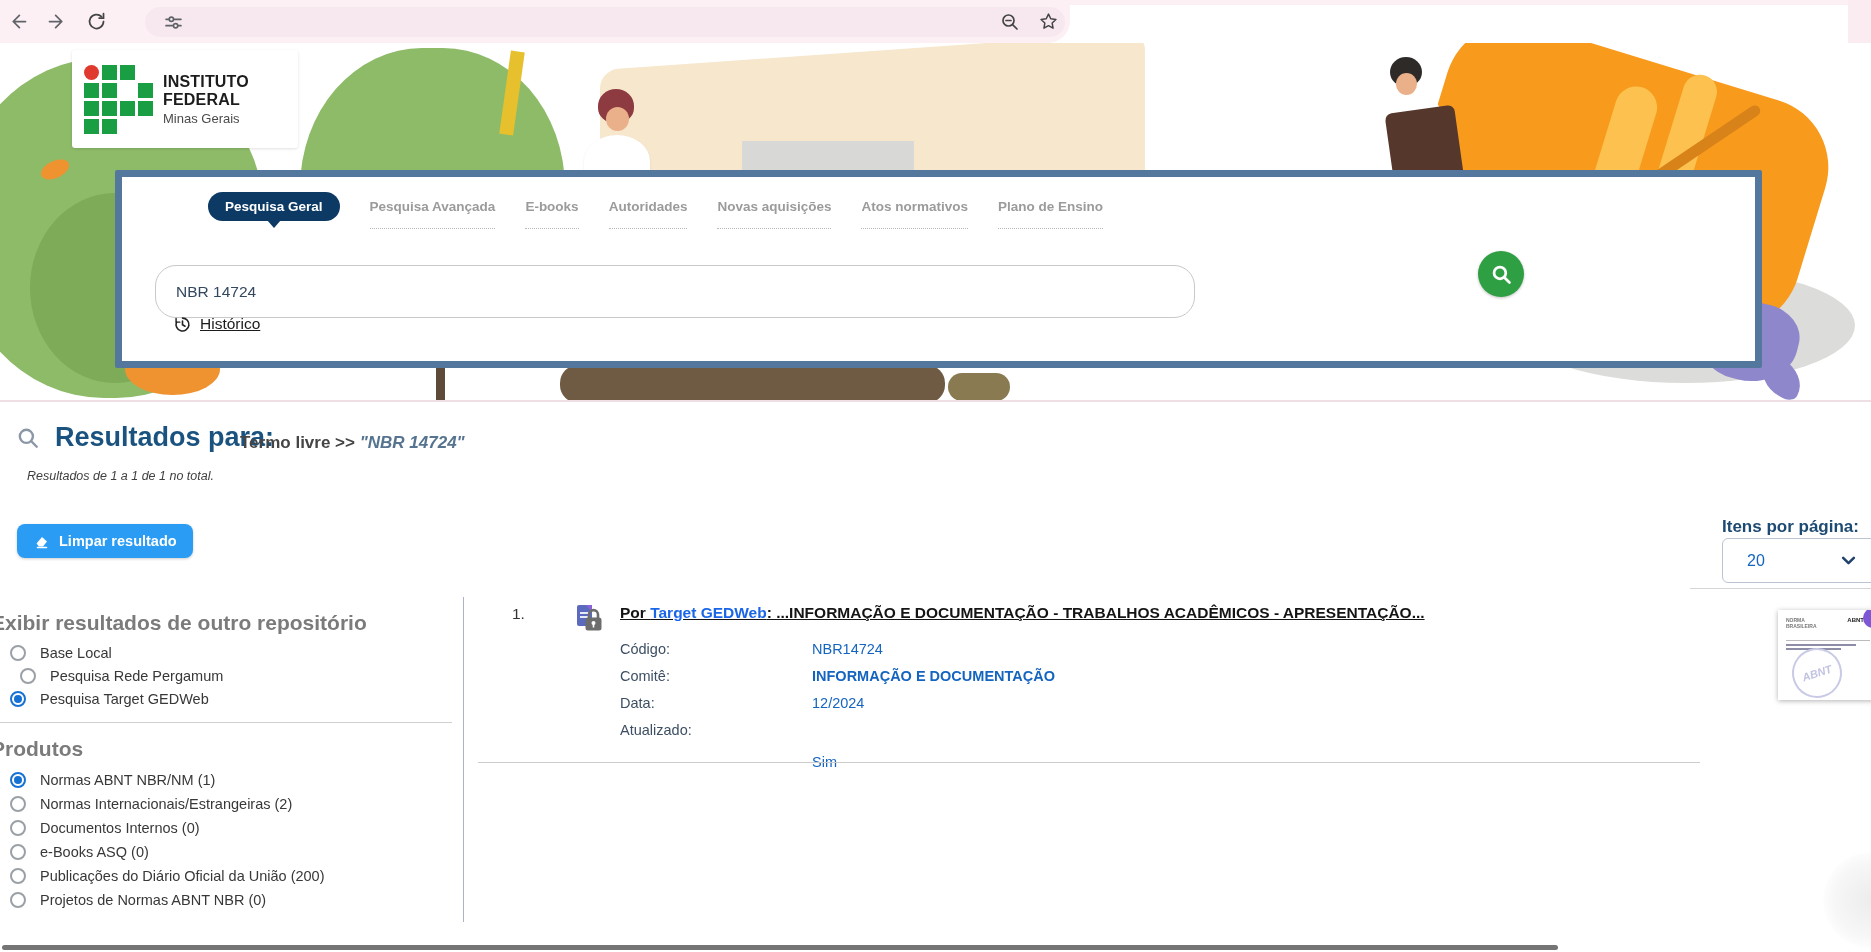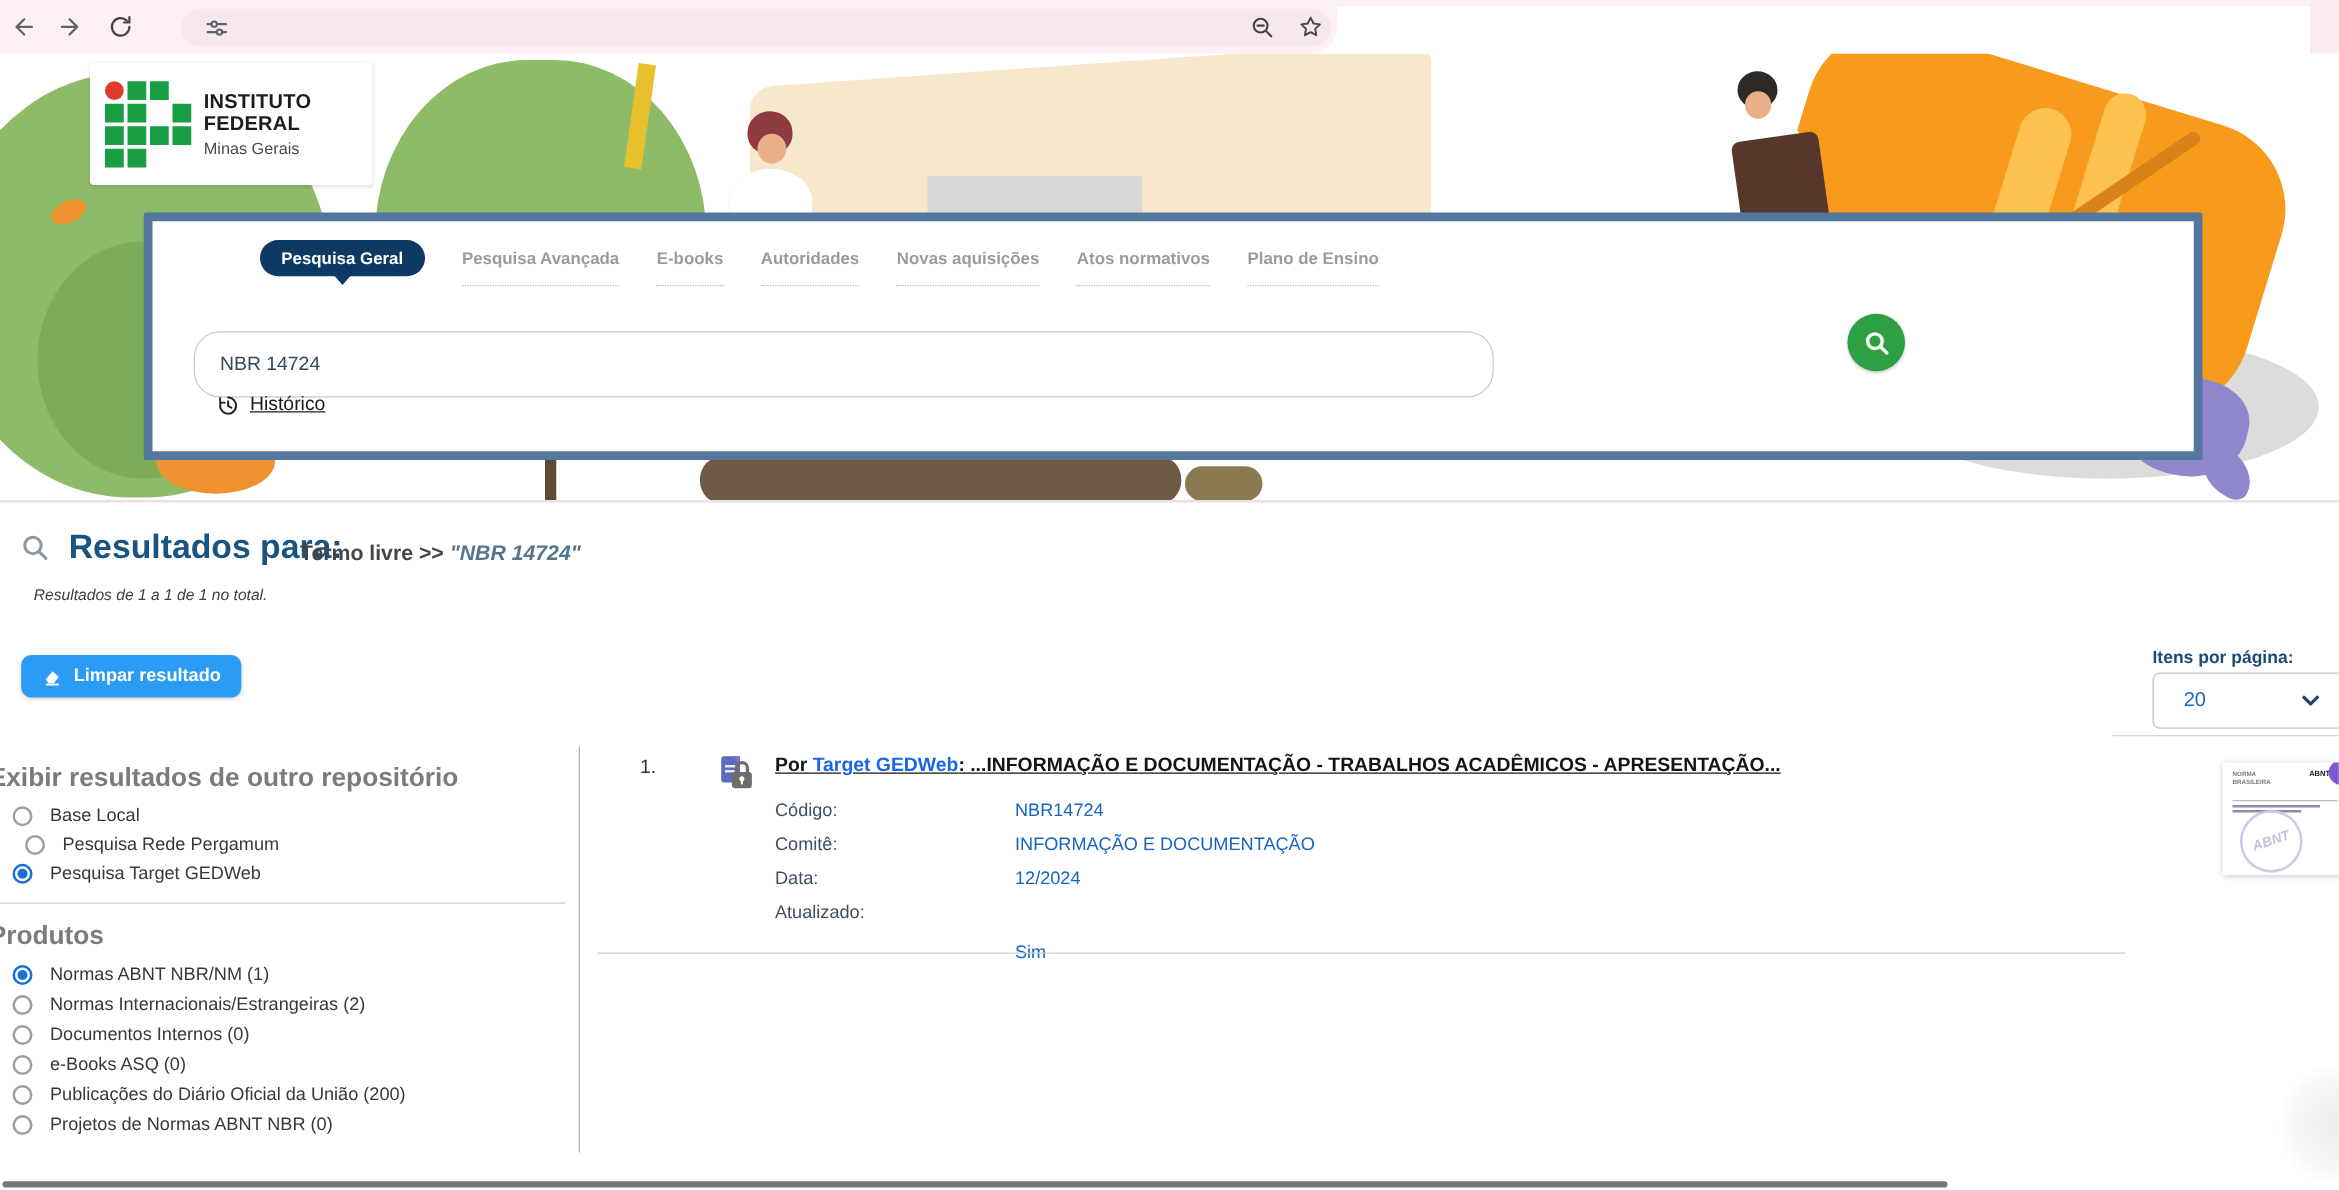--- a/index.html
+++ b/index.html
@@ -58,21 +58,21 @@
   .res-magnifier{top:426px;left:16px;}
   .res-title{top:422px;left:55px;font-size:27px;font-weight:bold;color:#1a537f;}
   .res-sub{top:433px;left:240px;font-size:17px;color:#454545;font-weight:bold;}
   .res-query{font-style:italic;color:#56748f;font-weight:bold;}
   .res-count{top:469px;left:27px;font-size:12.5px;font-style:italic;color:#3f3f3f;}
 
   .clear-btn{top:524px;left:17px;height:34px;background:#2b9cf4;border-radius:8px;display:flex;align-items:center;
       gap:9px;padding:0 16px;cursor:pointer;box-shadow:0 1px 3px rgba(0,0,0,.2);}
   .clear-btn .lbl{color:#fff;font-size:14.5px;font-weight:bold;}
 
-  .ipp-label{top:517px;left:1722px;font-size:14px;font-weight:bold;color:#1c4a72;}
+  .ipp-label{top:517px;left:1722px;font-size:17px;font-weight:bold;color:#1c4a72;}
   .ipp-select{top:538px;left:1722px;width:160px;height:45px;border:1px solid #b9c6d2;border-radius:6px;
       box-sizing:border-box;display:flex;align-items:center;cursor:pointer;background:#fff;}
   .ipp-select .val{font-size:16px;color:#1565c0;margin-left:24px;}
   .ipp-select svg{position:absolute;left:118px;top:16px;}
   .right-sep{top:588px;left:1690px;width:181px;height:0;border-top:1px solid #d5d5d5;}
 
   
   .side-h{font-size:21px;font-weight:bold;color:#7b7b7b;white-space:nowrap;}
   .opt-row{position:absolute;display:flex;align-items:center;gap:14px;cursor:pointer;}
   .radio{width:16px;height:16px;border-radius:50%;border:2px solid #9aa0a6;box-sizing:border-box;flex:none;}
@@ -307,21 +307,21 @@
   <rect x="9.5" y="13.5" width="16" height="13" rx="2.5" fill="#6d6d6d"></rect>
   <circle cx="17.5" cy="19" r="2" fill="#fff"></circle>
   <rect x="16.7" y="19.5" width="1.6" height="4" fill="#fff"></rect>
 </svg>
 <div class="abs res-link">
   <span>Por </span><span class="blue">Target GEDWeb</span><span>: ...INFORMAÇÃO E DOCUMENTAÇÃO - TRABALHOS ACADÊMICOS - APRESENTAÇÃO...</span>
 </div>
 <div class="fld-lbl" style="top:641px;">Código:</div>
 <div class="fld-val" style="top:641px;">NBR14724</div>
 <div class="fld-lbl" style="top:668px;">Comitê:</div>
-<div class="fld-val" style="top:668px;">INFORMAÇÃO E DOCUMENTAÇÃO</div>
+<div class="fld-val" style="top:668px;font-weight:bold;">INFORMAÇÃO E DOCUMENTAÇÃO</div>
 <div class="fld-lbl" style="top:695px;">Data:</div>
 <div class="fld-val" style="top:695px;">12/2024</div>
 <div class="fld-lbl" style="top:722px;">Atualizado:</div>
 <div class="fld-val" style="top:706px;margin-top:48px;">Sim</div>
 <div class="abs res-sep"></div>
 
 <div class="abs thumb">
   <div class="th-left">
     <div>NORMA</div>
     <div>BRASILEIRA</div>

